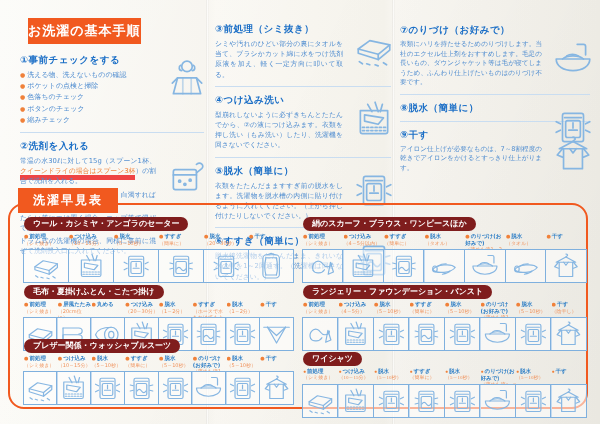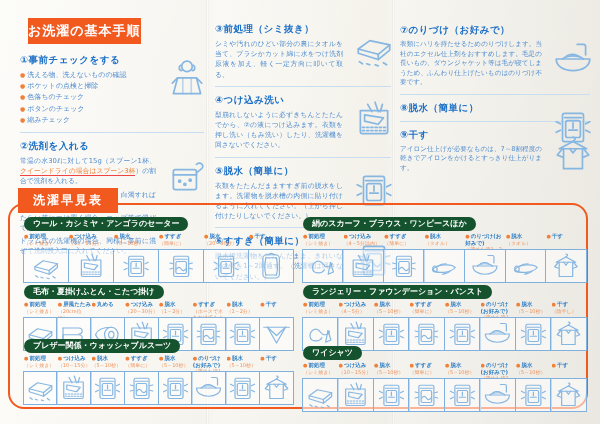--- a/index.html
+++ b/index.html
@@ -24,38 +24,38 @@
   .title-box{
     display:inline-block;background:#f1591f;color:#fff;font-weight:bold;
     font-size:13px;letter-spacing:1px;padding:4px 0;margin:8px 0 10px 8px;
   }
   .sec{position:relative;padding-right:48px;margin-bottom:2px}
   .sec h3{margin:0 0 3px;font-size:9.5px;color:#1a6ec6;font-weight:bold;letter-spacing:.5px}
   .sec p{margin:0 0 3px;font-size:6.8px;line-height:1.5;color:#4e8cd0;text-align:justify}
   .sec ul{margin:0;padding:0;list-style:none}
   .sec li{font-size:7px;line-height:1.6;color:#4e8cd0}
   .sec li::before{content:"●";color:#f0813a;font-size:6px;margin-right:2px}
-  .hl{color:#ef7f35;border-bottom:1px solid #ef4444}
+  .hl{color:#ef7f35;border-bottom:5px solid #ef4444}
   .divider{border:0;border-top:1px solid #c9ddf1;margin:6px 0 7px}
   .fig{position:absolute;right:-4px;top:4px;width:42px;height:42px}
   .fig svg{width:100%;height:100%}
   #col3 .sec p{font-size:6.6px;line-height:1.45}
   
   .qt-border{
     position:absolute;left:8px;top:203px;width:580px;height:206px;
     border:2px solid #f1591f;border-radius:16px;box-sizing:border-box;
   }
   .qt-tab{
     position:absolute;left:18px;top:188px;z-index:3;
     background:#f1591f;color:#fff;font-weight:bold;font-size:12px;
     letter-spacing:2px;padding:4px 15px;border-radius:0;
   }
   .qt-group{position:absolute;z-index:2}
   .qt-pill{
-    display:inline-block;background:#14532d;color:#fff;font-weight:bold;
+    display:inline-block;background:#7f1d1d;color:#fff;font-weight:bold;
     font-size:8px;padding:1.5px 9px 2px;border-radius:9px;margin-bottom:2px;white-space:nowrap;
   }
   .qt-steps{display:flex}
   .qt-step{flex:1;min-width:0}
   .qt-label{height:16px;font-size:5.5px;color:#2f7fc6;font-weight:bold;line-height:1.2;overflow:hidden}
   .qt-label .qb{color:#f0813a;font-size:5px;margin-right:1px}
   .qt-label .qs{font-size:5px;color:#f0925c;font-weight:normal}
   .qt-cell{
     height:34px;border:1.3px solid #7fb0de;margin-left:-1.3px;box-sizing:border-box;
     background:rgba(255,255,255,.55);padding:1px;
@@ -541,21 +541,21 @@
           <div class="qt-label"><span class="qb">●</span><span>干す</span><div class="qs"></div></div>
           <div class="qt-cell"><svg viewBox="0 0 40 40" fill="none" stroke="#86b6e2" stroke-width="1.6" stroke-linecap="round" stroke-linejoin="round">
               <path d="M20 4c2 0 3 2 1 3l-1 1"></path>
               <path d="M20 8 7 15h26Z"></path>
               <path d="M10 15l-5 6 5 2M30 15l5 6-5 2"></path>
               <path d="M11 15v19h18V15"></path>
               <path d="M17 15l3 4 3-4"></path>
             </svg></div>
         </div>
       </div></div>
-    <div class="qt-group" style="left: 303px; top: 340px; width: 284px;"><div class="qt-pill">ワイシャツ</div><div class="qt-steps">
+    <div class="qt-group" style="left: 303px; top: 347px; width: 284px; font-family: Liberation Serif, serif;"><div class="qt-pill">ワイシャツ</div><div class="qt-steps">
         <div class="qt-step">
           <div class="qt-label"><span class="qb">●</span><span>前処理</span><div class="qs">（シミ抜き）</div></div>
           <div class="qt-cell"><svg viewBox="0 0 40 40" fill="none" stroke="#86b6e2" stroke-width="1.6" stroke-linecap="round" stroke-linejoin="round">
               <path d="M5 21 16 13l19 4-11 9Z"></path>
               <path d="M5 21v4l19 6 11-9v-5"></path>
               <path d="M24 26v5"></path>
               <path d="M6 33l3 2M13 35l3 1M21 36l3 1M29 34l3 2"></path>
             </svg></div>
         </div>
         <div class="qt-step">

